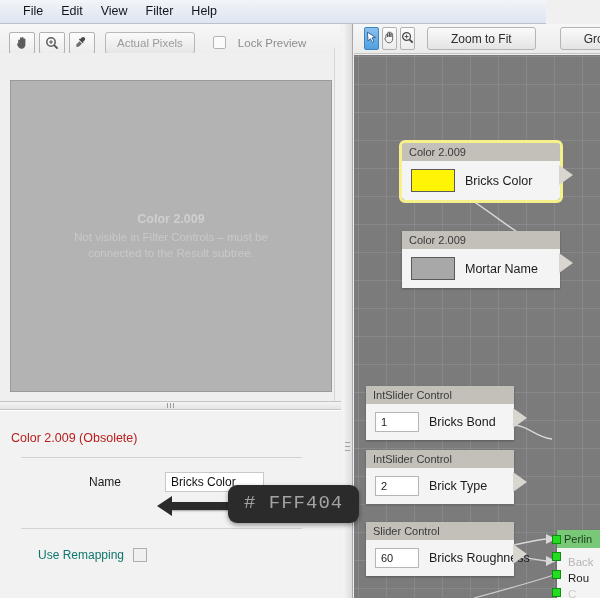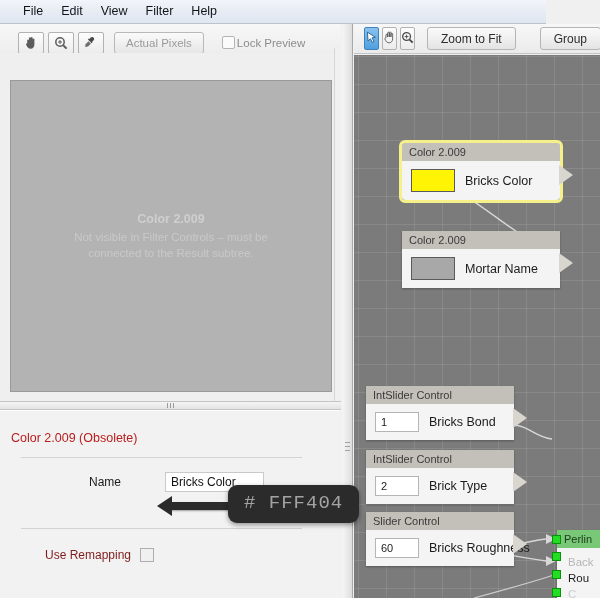--- a/index.html
+++ b/index.html
@@ -36,39 +36,39 @@
     width: 341px; height: 574px;
     background: #efefef;
     border-right: 1px solid #b3b3b3;
   }
 
   .left-toolbar {
     position: absolute; left: 0; top: 0;
     width: 341px; height: 38px;
     background: linear-gradient(to bottom,#f7f7f7 0%, #ebebeb 100%);
     border-bottom: 1px solid #c8c8c8;
-    display: flex; align-items: center; padding-left: 18px; gap: 4px;
+    display: flex; align-items: center; padding-left: 9px; gap: 4px;
   }
   .tbtn {
     width: 26px; height: 22px;
     background: linear-gradient(to bottom,#fdfdfd 0%, #ececec 100%);
     border: 1px solid #b2b2b2; border-radius: 2px;
     display: flex; align-items: center; justify-content: center;
     cursor: pointer;
   }
   .tbtn svg { display: block; }
   .pushbtn {
     height: 22px; padding: 0 11px; margin-left: 6px;
     background: linear-gradient(to bottom,#fafafa 0%, #e6e6e6 100%);
     border: 1px solid #b8b8b8; border-radius: 3px;
     font-size: 11.5px; color: #9a9a9a;
     display: flex; align-items: center; cursor: default;
   }
   .chk-wrap {
-    display: flex; align-items: center; gap: 2px; margin-left: 14px;
+    display: flex; align-items: center; gap: 12px; margin-left: 14px;
     font-size: 11.5px; color: #8d8d8d; cursor: default;
   }
   .chkbox {
     width: 13px; height: 13px;
     background: #fbfbfb; border: 1px solid #b4b4b4; border-radius: 2px;
   }
 
   
   .preview-outer {
     position: absolute; left: 0; top: 29px;
@@ -137,21 +137,21 @@
   .color-swatch {
     width: 44px; height: 17px;
     background: #FFF404;
     border: 1px dotted #333;
     cursor: pointer;
   }
   .remap-row {
     position: absolute; left: 38px; top: 524px;
     display: flex; align-items: center; gap: 9px;
   }
-  .remap-row .lbl { font-size: 12px; color: #7f1d1d; margin-left: 7px; }
+  .remap-row .lbl { font-size: 12px; color: #0f766e; }
   .remap-box {
     width: 14px; height: 14px;
     background: #f0f0f0; border: 1px solid #aeaeae;
   }
 
   
   .callout-arrow {
     position: absolute; left: 171px; top: 478px;
     width: 60px; height: 8px;
     background: #2b2b2b;
@@ -217,21 +217,21 @@
     background: linear-gradient(to bottom,#fdfdfd 0%, #ececec 100%);
     border: 1px solid #b2b2b2; border-radius: 2px;
     display: flex; align-items: center; justify-content: center;
     cursor: pointer;
   }
   .gtbtn.active {
     background: linear-gradient(to bottom,#8bc2ef 0%, #4e9fe0 100%);
     border-color: #3d83bd;
   }
   .gbtn {
-    height: 23px; padding: 0 13px; margin-left: 9px;
+    height: 23px; padding: 0 23px; margin-left: 9px;
     background: linear-gradient(to bottom,#fafafa 0%, #e4e4e4 100%);
     border: 1px solid #b5b5b5; border-radius: 3px;
     font-size: 12px; color: #2d2d2d;
     display: flex; align-items: center; cursor: pointer;
     white-space: nowrap;
   }
   .toolbar-sep {
     width: 1px; height: 30px; background: #c9c9c9; margin-left: 9px;
   }
 
@@ -480,21 +480,21 @@
 
       <div class="node" style="left:12px; top:395px; width:148px;">
         <div class="node-header">IntSlider Control</div>
         <div class="node-body">
           <span class="node-field">2</span>
           <span class="node-label">Brick Type</span>
         </div>
         <span class="out-port" style="top:22px;"></span>
       </div>
 
-      <div class="node" style="left:12px; top:457px; width:148px;">
+      <div class="node" style="left:12px; top:467px; width:148px;">
         <div class="node-header">Slider Control</div>
         <div class="node-body">
           <span class="node-field">60</span>
           <span class="node-label">Bricks Roughness</span>
         </div>
         <span class="out-port" style="top:22px;"></span>
       </div>
 
       <div class="node" style="left:203px; top:475px; width:90px;">
         <div class="node-header green">Perlin</div>

